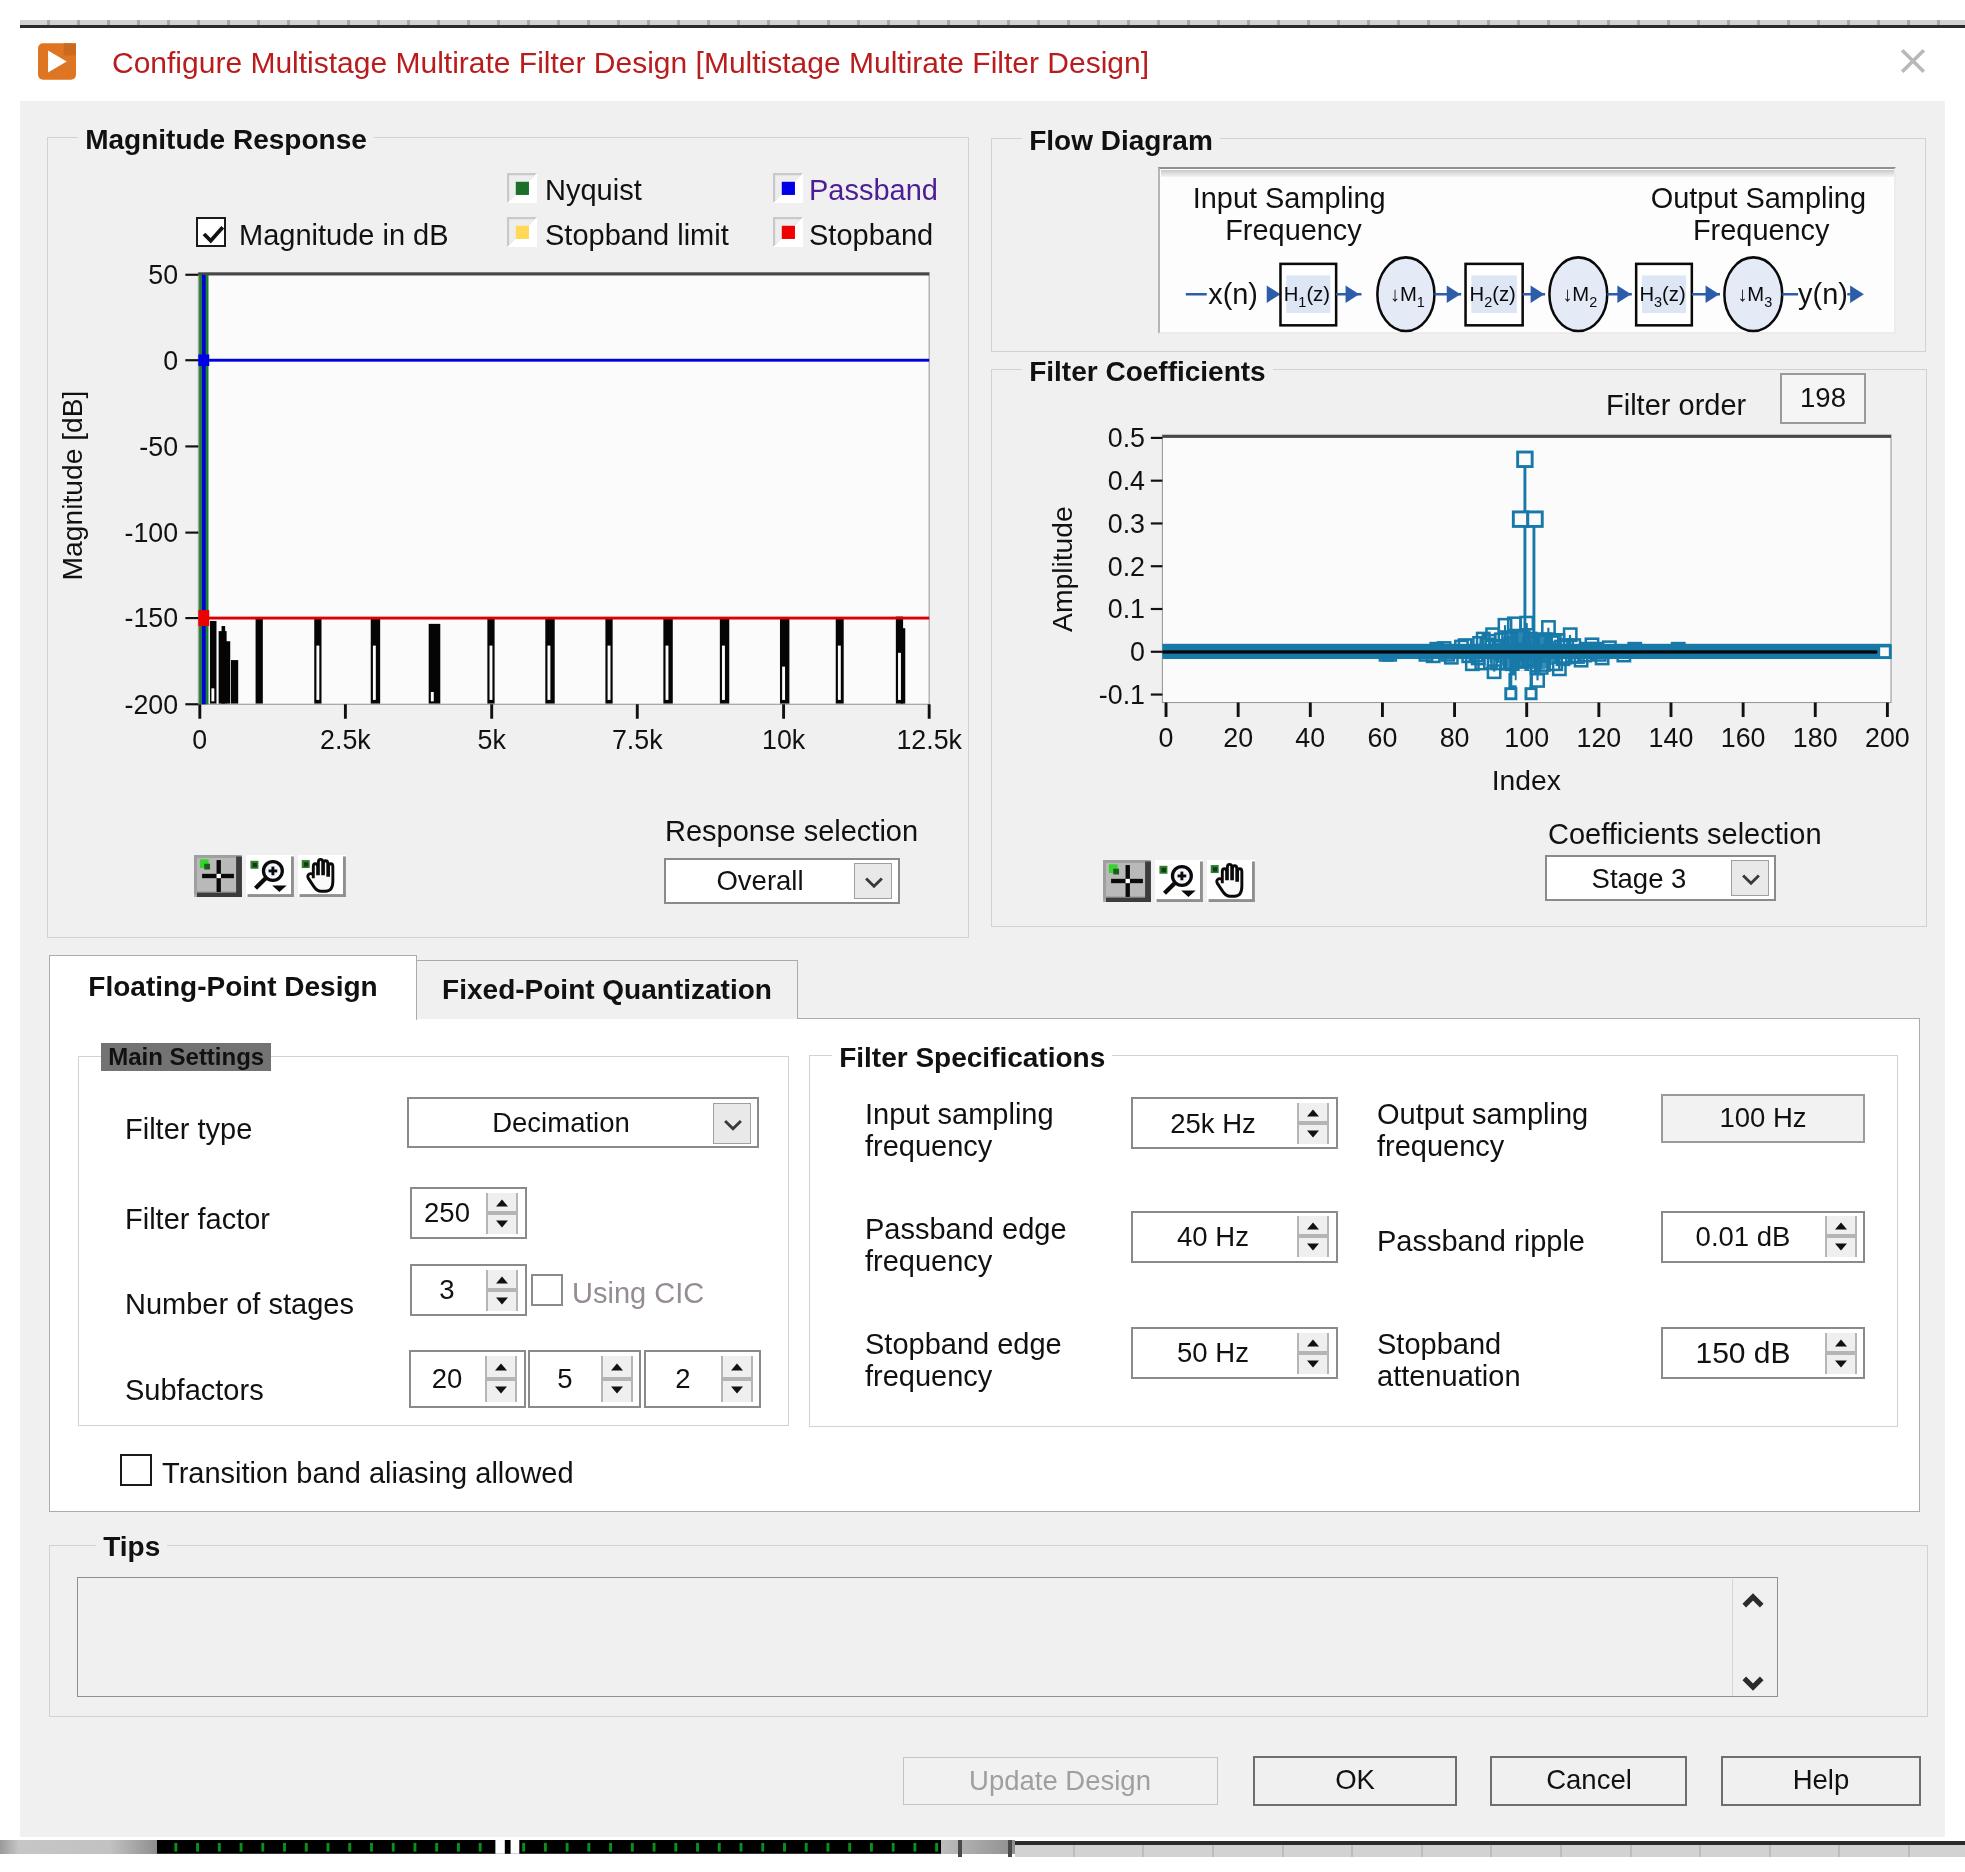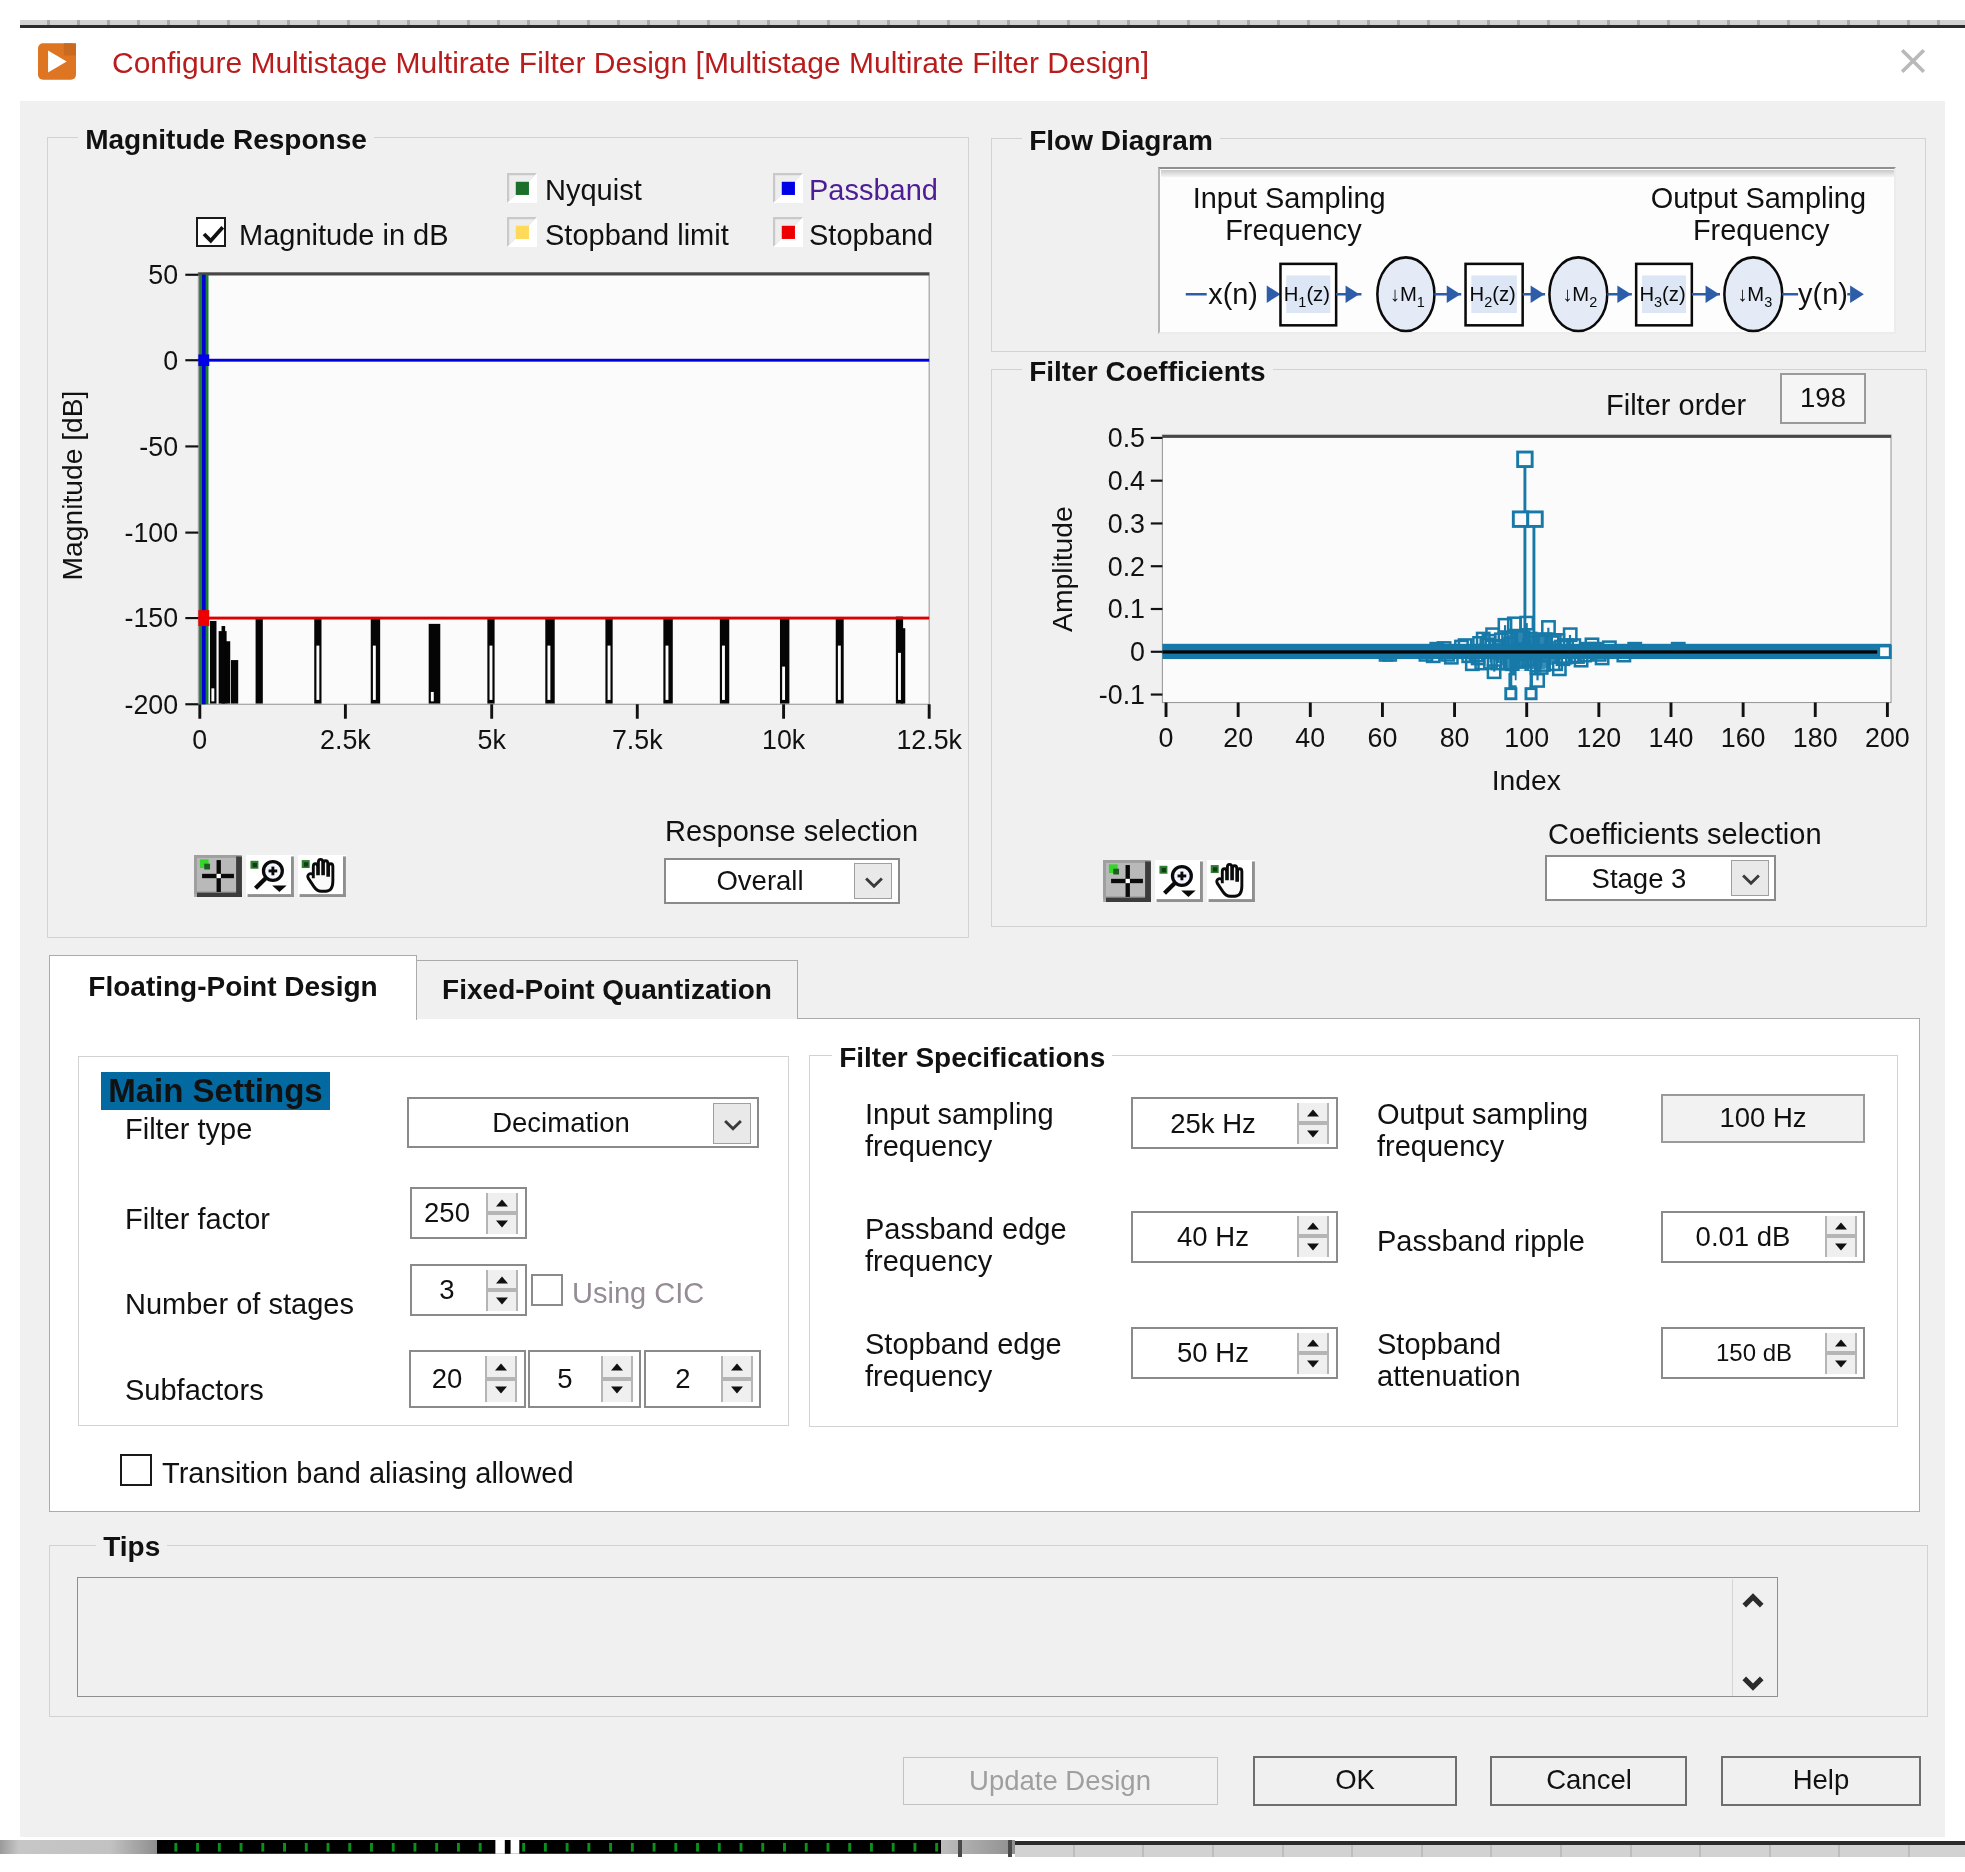--- a/index.html
+++ b/index.html
@@ -424,21 +424,21 @@
           <path d="M24 30 L24 14 M31 28 L31 8 M38 28 L38 10 M45 30 L45 14"></path>
           <path d="M21 32 L21 16 Q21 12 24 12 Q27 12 27 16 L27 26 L28 26 L28 10 Q28 6 31 6 Q34 6 34 10 L34 26 L35 26 L35 12 Q35 8 38 8 Q41 8 41 12 L41 28 L42 28 L42 16 Q42 12 45 12 Q48 12 48 16 L48 36 Q48 50 38 50 L32 50 Q26 50 22 44 L14 32 Q12 28 16 26 Q19 25 21 28 Z"></path>
         </g>
       </svg></div>
 <div style="position:absolute;left:49px;top:1018px;width:1871px;height:494px;background:#fff;border:1.4px solid #ababab;box-sizing:border-box;"></div>
 <div style="position:absolute;left:49px;top:955px;width:368px;height:65px;background:#fff;border:1.4px solid #ababab;border-bottom:none;box-sizing:border-box;"></div>
 <div style="position:absolute;left:417px;top:960px;width:381px;height:59px;background:#f0f0f0;border:1.4px solid #ababab;border-bottom:none;border-left:none;box-sizing:border-box;"></div>
 <div style="position:absolute;left:233px;top:971px;transform:translateX(-50%);font-size:28px;font-weight:bold;color:#111;white-space:nowrap;">Floating-Point Design</div>
 <div style="position:absolute;left:607px;top:974px;transform:translateX(-50%);font-size:28px;font-weight:bold;color:#111;white-space:nowrap;">Fixed-Point Quantization</div>
 <div style="position:absolute;left:78px;top:1056px;width:709px;height:368px;border:1.4px solid #d2d2d2;"></div>
-<div style="position:absolute;left:101px;top:1043px;font-size:33px;font-weight:bold;color:#111;background:#0369a1;padding:0 7.2px;white-space:nowrap;margin-top:29px;">Main Settings</div>
+<div style="position:absolute;left:101px;top:1043px;font-size:24px;font-weight:bold;color:#111;background:#737373;padding:0 7.2px;white-space:nowrap;">Main Settings</div>
 <div style="position:absolute;left:125px;top:1113px;font-size:29px;color:#111;white-space:nowrap;">Filter type</div>
 <div style="position:absolute;left:407px;top:1097px;width:352px;height:51px;border:2.2px solid #8a8a8a;background:#fff;box-sizing:border-box;"></div>
 <div style="position:absolute;left:561px;top:1123px;transform:translate(-50%,-50%);font-size:27.5px;color:#111;white-space:nowrap;">Decimation</div>
 <div style="position:absolute;left:713px;top:1103px;width:38px;height:41px;background:#e9e9e9;border:1.4px solid #9f9f9f;box-sizing:border-box;"><svg width="38" height="41" viewBox="0 0 53 56">
         <polyline points="15.5,23.0 26.5,34.0 37.5,23.0" fill="none" stroke="#3a3a3a" stroke-width="4"></polyline>
       </svg></div>
 <div style="position:absolute;left:125px;top:1203px;font-size:29px;color:#111;white-space:nowrap;">Filter factor</div>
 <div style="position:absolute;left:410px;top:1187px;width:117px;height:52px;border:2.2px solid #8a8a8a;background:#fff;box-sizing:border-box;"></div>
 <div style="position:absolute;left:447px;top:1213px;transform:translate(-50%,-50%);font-size:27.5px;color:#111;white-space:nowrap;">250</div>
 <div style="position:absolute;left:486px;top:1193px;width:32px;height:19.6px;background:#efefef;border-left:2.2px solid #b5b5b5;border-right:2.2px solid #b5b5b5;box-sizing:border-box;">
@@ -533,21 +533,21 @@
 <div style="position:absolute;left:1297px;top:1333px;width:32px;height:19.6px;background:#efefef;border-left:2.2px solid #b5b5b5;border-right:2.2px solid #b5b5b5;box-sizing:border-box;">
       <div style="position:absolute;left:50%;top:50%;transform:translate(-50%,-50%);width:0;height:0;border-left:6.5px solid transparent;border-right:6.5px solid transparent;border-bottom:7.2px solid #111;"></div>
     </div>
 <div style="position:absolute;left:1297px;top:1354px;width:32px;height:19.6px;background:#efefef;border-left:2.2px solid #b5b5b5;border-right:2.2px solid #b5b5b5;box-sizing:border-box;">
       <div style="position:absolute;left:50%;top:50%;transform:translate(-50%,-50%);width:0;height:0;border-left:6.5px solid transparent;border-right:6.5px solid transparent;border-top:7.2px solid #111;"></div>
     </div>
 <div style="position:absolute;left:1297px;top:1351px;width:32px;height:4.3px;background:#b5b5b5;"></div>
 <div style="position:absolute;left:1377px;top:1328px;font-size:29px;color:#111;white-space:nowrap;">Stopband</div>
 <div style="position:absolute;left:1377px;top:1360px;font-size:29px;color:#111;white-space:nowrap;">attenuation</div>
 <div style="position:absolute;left:1661px;top:1327px;width:204px;height:52px;border:2.2px solid #8a8a8a;background:#fff;box-sizing:border-box;"></div>
-<div style="position:absolute;left:1743px;top:1353px;transform:translate(-50%,-50%);font-size:24px;color:#111;white-space:nowrap;margin-left:11px;">150 dB</div>
+<div style="position:absolute;left:1743px;top:1353px;transform:translate(-50%,-50%);font-size:30px;color:#111;white-space:nowrap;">150 dB</div>
 <div style="position:absolute;left:1825px;top:1333px;width:32px;height:19.6px;background:#efefef;border-left:2.2px solid #b5b5b5;border-right:2.2px solid #b5b5b5;box-sizing:border-box;">
       <div style="position:absolute;left:50%;top:50%;transform:translate(-50%,-50%);width:0;height:0;border-left:6.5px solid transparent;border-right:6.5px solid transparent;border-bottom:7.2px solid #111;"></div>
     </div>
 <div style="position:absolute;left:1825px;top:1354px;width:32px;height:19.6px;background:#efefef;border-left:2.2px solid #b5b5b5;border-right:2.2px solid #b5b5b5;box-sizing:border-box;">
       <div style="position:absolute;left:50%;top:50%;transform:translate(-50%,-50%);width:0;height:0;border-left:6.5px solid transparent;border-right:6.5px solid transparent;border-top:7.2px solid #111;"></div>
     </div>
 <div style="position:absolute;left:1825px;top:1351px;width:32px;height:4.3px;background:#b5b5b5;"></div>
 <div style="position:absolute;left:120px;top:1454px;width:32px;height:32px;border:2.2px solid #1a1a1a;background:#fff;box-sizing:border-box;"></div>
 <div style="position:absolute;left:162px;top:1457px;font-size:29px;color:#111;white-space:nowrap;">Transition band aliasing allowed</div>
 <div style="position:absolute;left:49px;top:1545px;width:1877px;height:170px;border:1.4px solid #d2d2d2;"></div>

